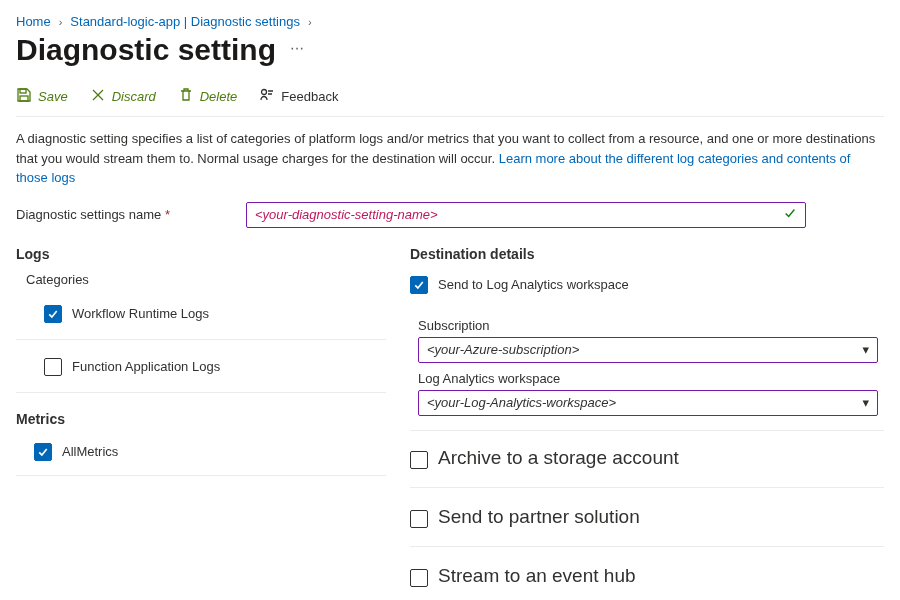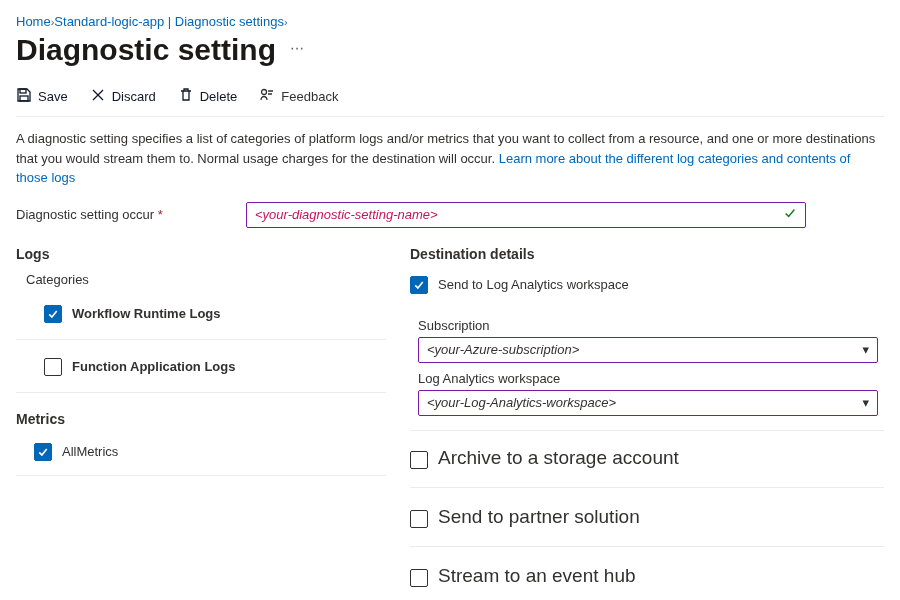--- a/index.html
+++ b/index.html
@@ -12,41 +12,42 @@
     padding: 14px 16px;
     width: 900px;
   }
   a { color: #0067b8; text-decoration: none; }
 
   
   .breadcrumb {
     font-size: 13px;
     display: flex;
     align-items: center;
+    gap: 8px;
     color: #0067b8;
     margin-bottom: 4px;
   }
   .breadcrumb .chev { color: #605e5c; font-size: 11px; }
 
   
   .title-row { display: flex; align-items: center; gap: 14px; margin: 2px 0 14px 0; }
   h1 { font-size: 30px; font-weight: 600; margin: 0; color: #1b1a19; }
   .ellipsis { color: #605e5c; font-size: 14px; letter-spacing: 2px; padding-bottom: 4px; }
 
   
   .toolbar {
     display: flex;
     align-items: center;
     gap: 22px;
     padding: 6px 0 10px 0;
     border-bottom: 1px solid #edebe9;
     margin-bottom: 12px;
   }
   .tb-btn { display: inline-flex; align-items: center; gap: 6px; cursor: pointer; color: #323130; }
-  .tb-btn.disabled { color: #0f172a; cursor: default; }
+  .tb-btn.disabled { color: #4d7c0f; cursor: default; font-style: italic; }
   .tb-btn svg { width: 16px; height: 16px; }
 
   
   .intro { font-size: 13px; line-height: 1.5; max-width: 860px; margin-bottom: 14px; }
 
   
   .name-row { display: flex; align-items: center; margin-bottom: 18px; }
   .name-row .lbl { width: 230px; font-size: 13px; }
   .req { color: #a4262c; }
   .name-input-wrap {
@@ -70,21 +71,21 @@
   h2.section { font-size: 14px; font-weight: 700; margin: 0 0 10px 0; }
   h3.sub { font-size: 13px; font-weight: 400; margin: 0 0 10px 0; color: #323130; padding-left: 10px; }
 
   .chk-row {
     display: flex;
     align-items: center;
     gap: 10px;
     padding: 8px 0 8px 28px;
     font-size: 13px;
   }
-  .chk-underline { border-bottom: 1px solid #edebe9; padding-bottom: 16px; margin-bottom: 10px; font-weight: bold; }
+  .chk-underline { border-bottom: 1px solid #edebe9; padding-bottom: 16px; margin-bottom: 10px; }
 
   .chkbox {
     width: 18px; height: 18px;
     border: 1px solid #323130;
     border-radius: 2px;
     display: inline-flex;
     align-items: center;
     justify-content: center;
     flex-shrink: 0;
     background: #fff;
@@ -194,21 +195,21 @@
     <span>Feedback</span>
   </span>
 </div>
 
 <div class="intro">
   <span>A diagnostic setting specifies a list of categories of platform logs and/or metrics that you want to collect from a resource, and one or more destinations that you would stream them to. Normal usage charges for the destination will occur. </span><a>Learn more about the different log categories and contents of those logs</a>
 </div>
 
 <div class="name-row">
   <div class="lbl">
-    <span>Diagnostic setting occur</span> <span class="req">*</span>
+    <span>Diagnostic settings name</span> <span class="req">*</span>
   </div>
   <div class="name-input-wrap">
     <span class="val">&lt;your-diagnostic-setting-name&gt;</span>
     <span class="valid-icon">
       <svg width="14" height="14" viewBox="0 0 16 16" fill="none" stroke="currentColor" stroke-width="1.6">
           <polyline points="3,8.5 6.5,12 13,4"></polyline>
         </svg>
     </span>
   </div>
 </div>

